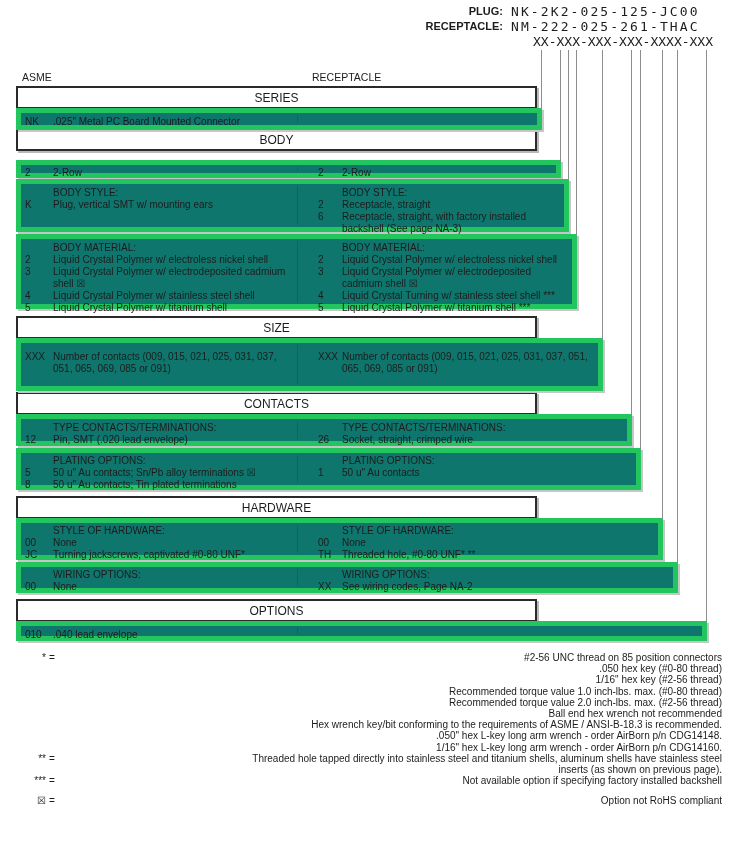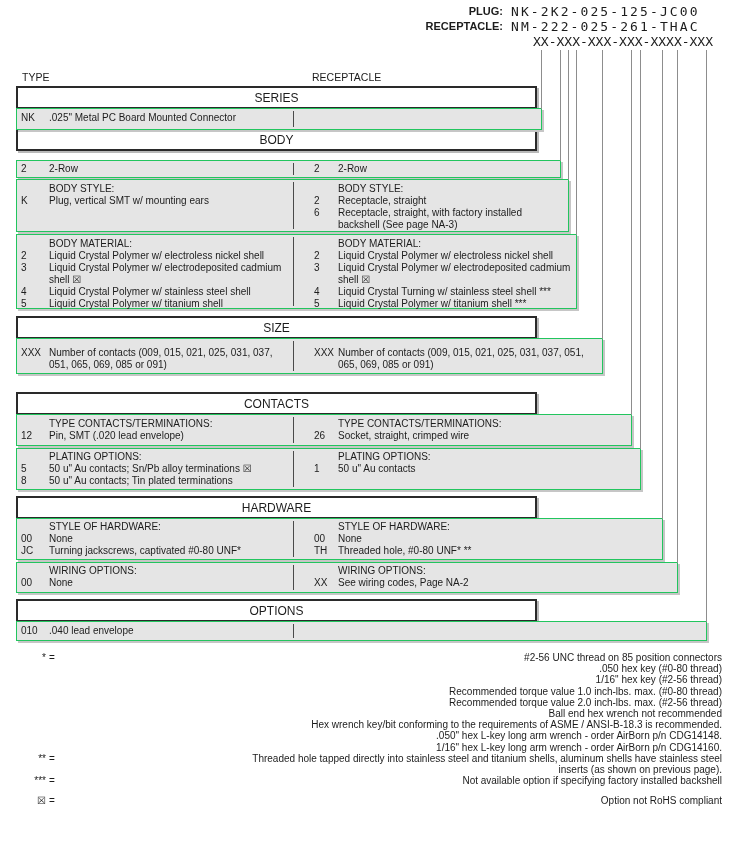--- a/index.html
+++ b/index.html
@@ -14,21 +14,21 @@
   
   .col-label{position:absolute;font-size:10.5px;line-height:11px;}
   
   .hbox{
     position:absolute;left:16px;width:517px;border:2px solid #2a2a2a;background:#fff;
     box-shadow:2px 2px 0 #b9b9b9;text-align:center;font-size:12px;
     display:flex;align-items:center;justify-content:center;
   }
   
   .cbox{
-    position:absolute;left:16px;border:1px solid #22c55e;background:#e5e5e5;
+    position:absolute;left:16px;border:5px solid #22c55e;background:#0f766e;
     box-shadow:2px 2px 0 #c6c6c6;font-size:10px;line-height:12px;box-sizing:border-box;
   }
   .cbox .mid{position:absolute;left:276px;top:2px;bottom:2px;width:1px;background:#4a4a4a;}
   .colL{position:absolute;left:4px;top:0;width:270px;}
   .colR{position:absolute;left:281px;top:0;right:2px;}
   .subhdr{padding-left:28px;}
   .colR .subhdr{padding-left:40px;}
   .row{display:flex;align-items:flex-start;}
   .code{flex:0 0 28px;white-space:nowrap;}
   .colR .code{flex:0 0 40px;padding-left:16px;box-sizing:border-box;}
@@ -49,21 +49,21 @@
 <div class="sheet">
 
   <div class="pn-label" style="left:378px;top:5px;">PLUG:</div>
   <div class="pn-value" style="left:511px;top:5px;">NK-2K2-025-125-JC00</div>
 
   <div class="pn-label" style="left:378px;top:20px;">RECEPTACLE:</div>
   <div class="pn-value" style="left:511px;top:20px;">NM-222-025-261-THAC</div>
 
   <div class="pn-pattern" style="left:533px;top:35px;">XX-XXX-XXX-XXX-XXXX-XXX</div>
 
-  <div class="col-label" style="left:22px;top:72px;">TYPE</div>
+  <div class="col-label" style="left:22px;top:72px;">ASME</div>
   <div class="col-label" style="left:312px;top:72px;">RECEPTACLE</div>
 
   <div id="diagram">
       <div class="hbox" style="top: 86px; height: 19px;">
         <div>SERIES</div>
       </div>
       <div class="hbox" style="top: 128px; height: 19px; align-items: center;">
         <div>BODY</div>
       </div>
       <div class="hbox" style="top: 316px; height: 19px;">
@@ -161,21 +161,21 @@
             <div class="code">4</div>
             <div class="txt">Liquid Crystal Turning w/ stainless steel shell ***</div>
           </div>
           <div class="row">
             <div class="code">5</div>
             <div class="txt">Liquid Crystal Polymer w/ titanium shell ***</div>
           </div>
         </div>
       </div>
       <div class="vline" style="left: 576px; top: 50px; height: 185px;"></div>
-      <div class="cbox" style="top: 338px; height: 36px; width: 587px; padding-top: 8px;">
+      <div class="cbox" style="top: 338px; height: 53px; width: 587px; padding-top: 8px;">
         <div class="mid"></div>
         <div class="colL" style="top: 8px;">
           <div class="row">
             <div class="code">XXX</div>
             <div class="txt">Number of contacts (009, 015, 021, 025, 031, 037, 051, 065, 069, 085 or 091)</div>
           </div>
         </div>
         <div class="colR" style="top: 8px;">
           <div class="row">
             <div class="code">XXX</div>

